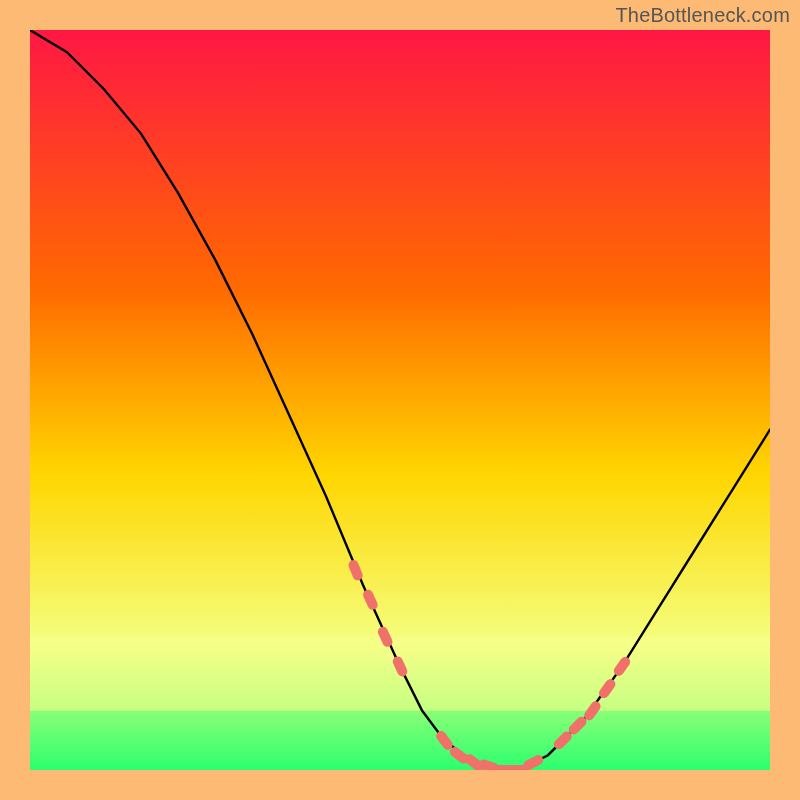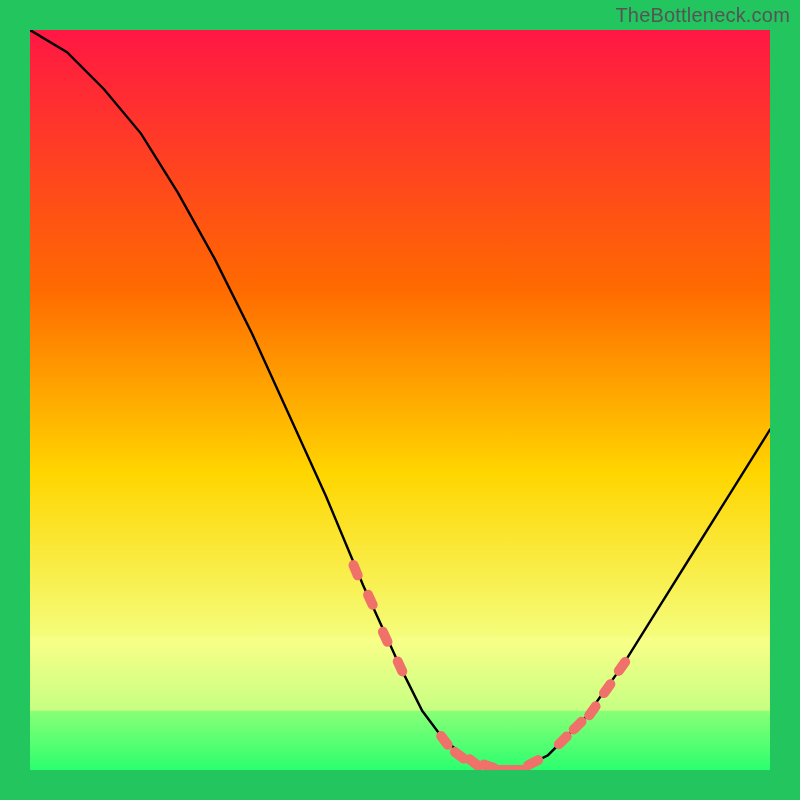--- a/index.html
+++ b/index.html
@@ -7,21 +7,21 @@
     padding: 0;
     width: 800px;
     height: 800px;
     background: #000;
     overflow: hidden;
     font-family: Arial, Helvetica, sans-serif;
   }
   .frame {
     position: absolute;
     inset: 0;
-    background: #22c55e;
+    background: #fdba74;
   }
   .watermark {
     position: absolute;
     top: 4px;
     right: 10px;
     color: #555;
     font-size: 20px;
     font-weight: 500;
     letter-spacing: 0.2px;
     z-index: 10;

